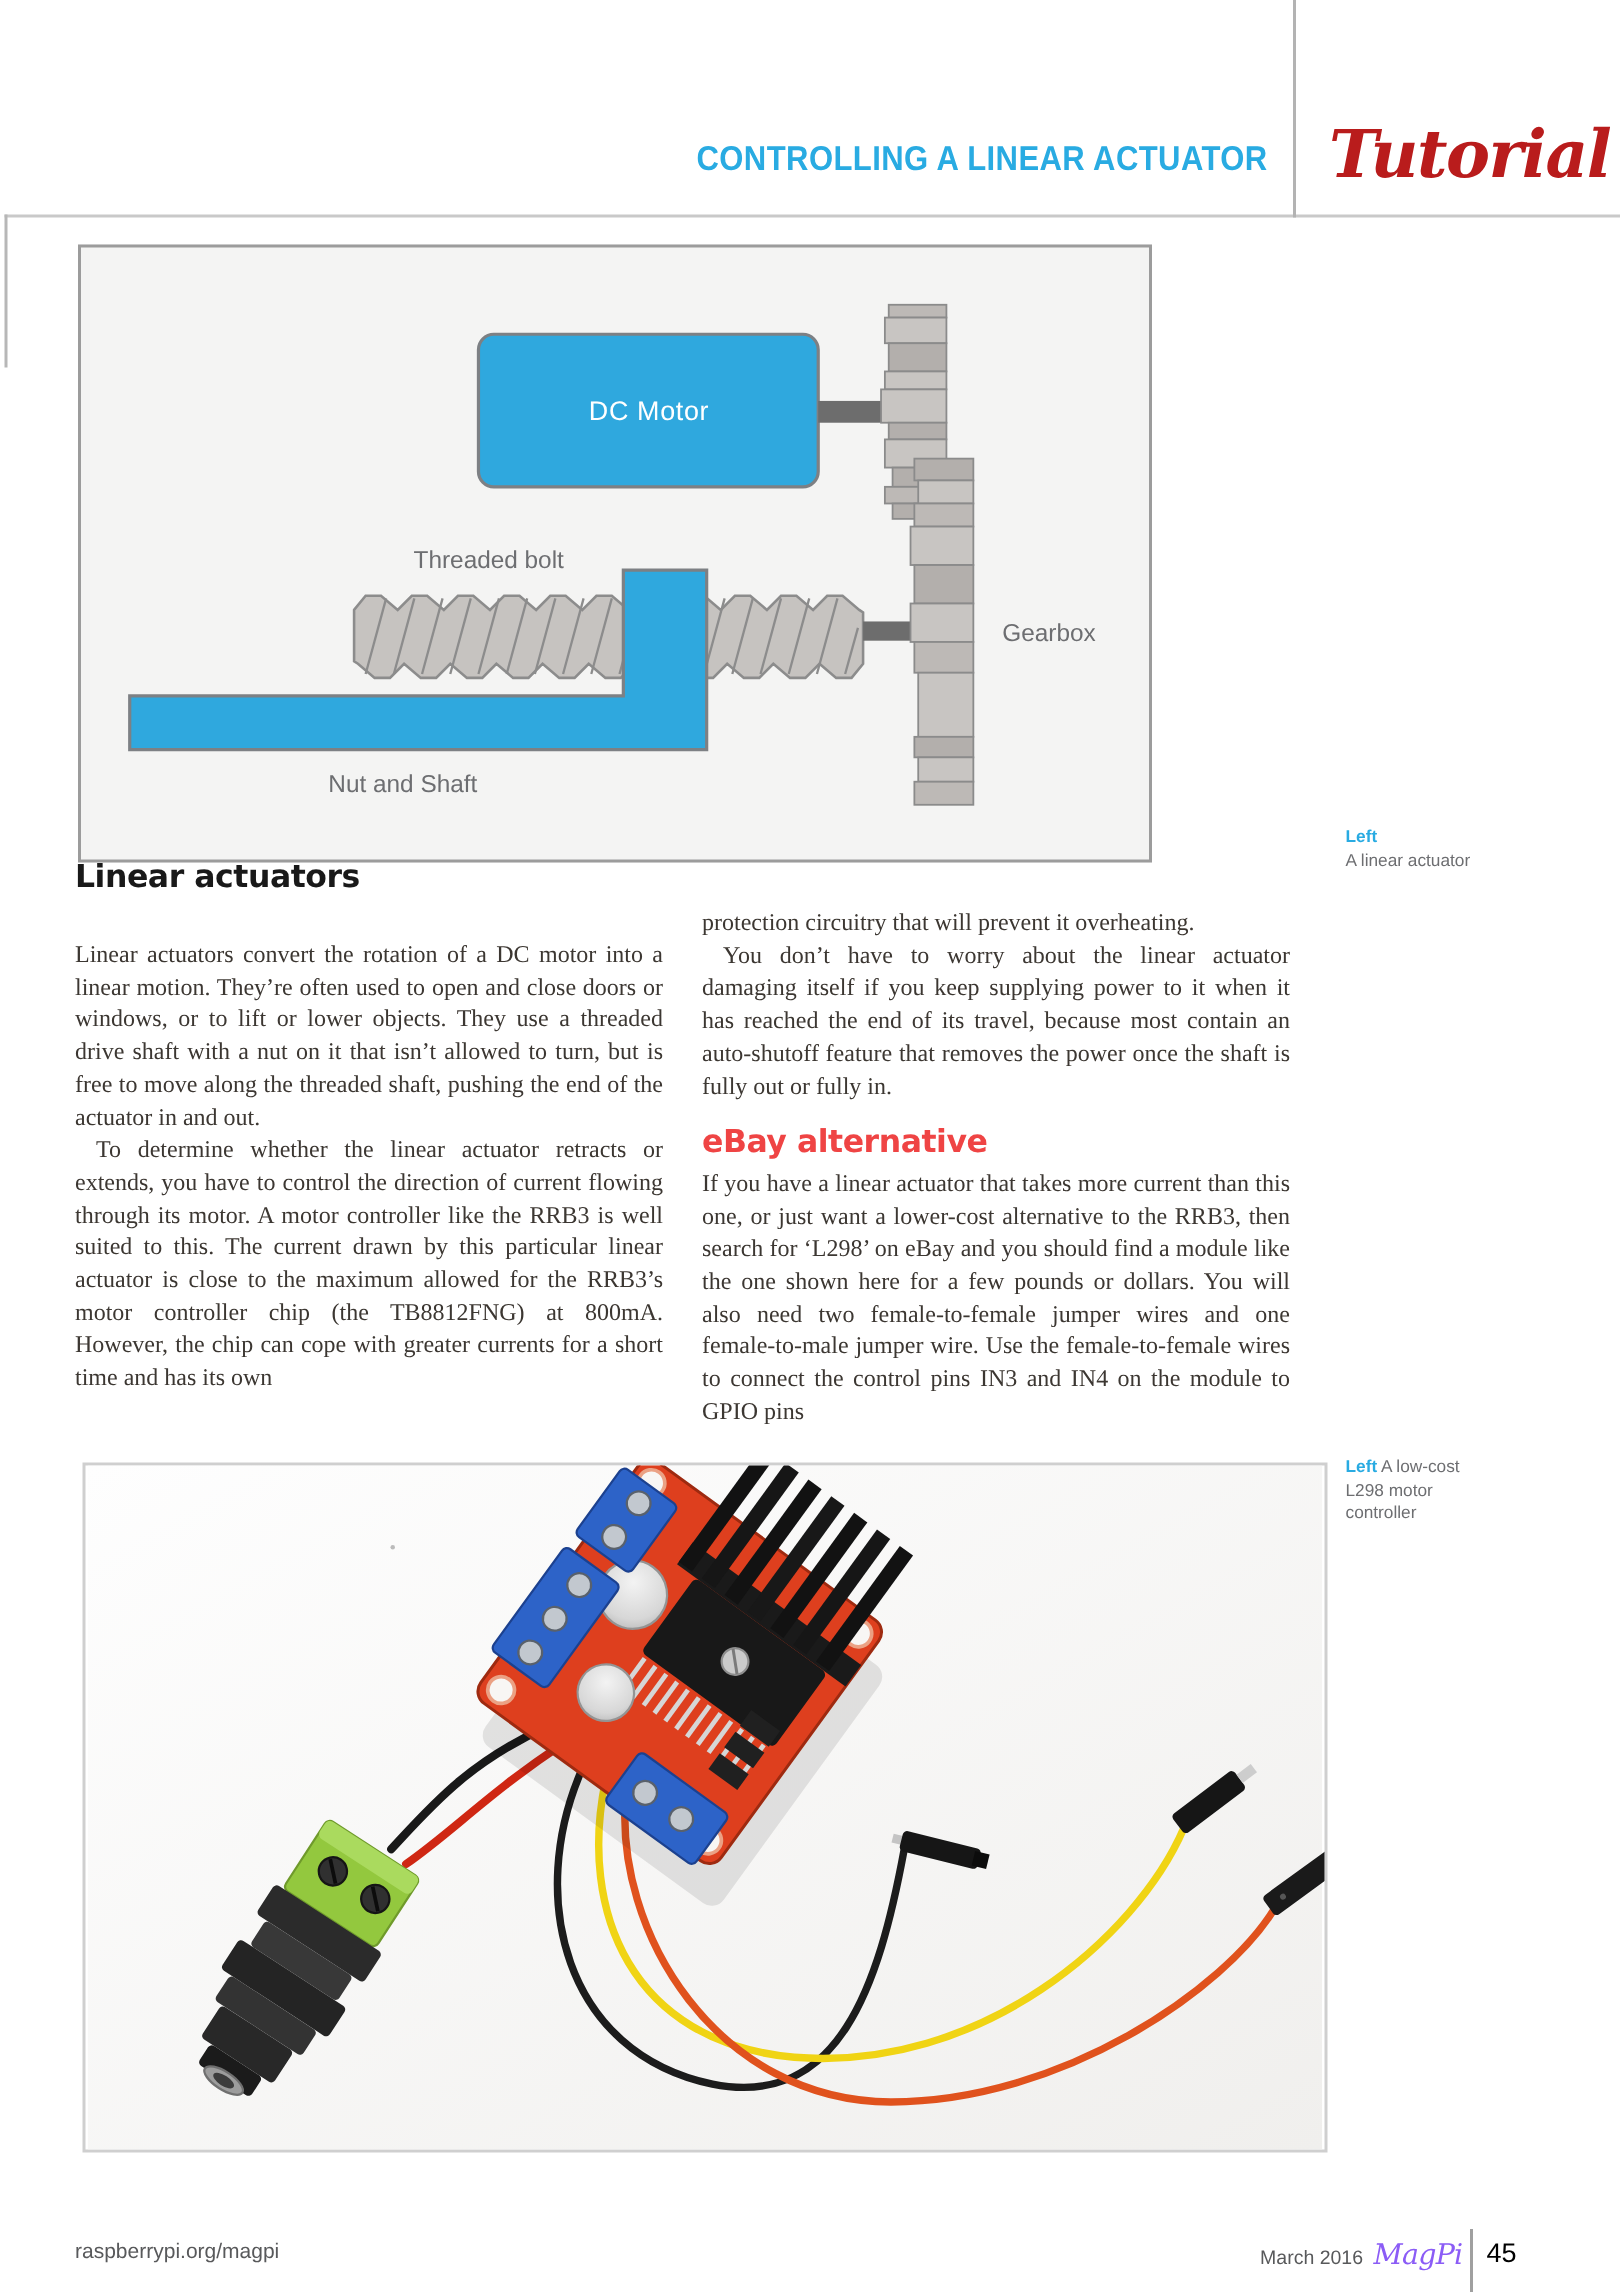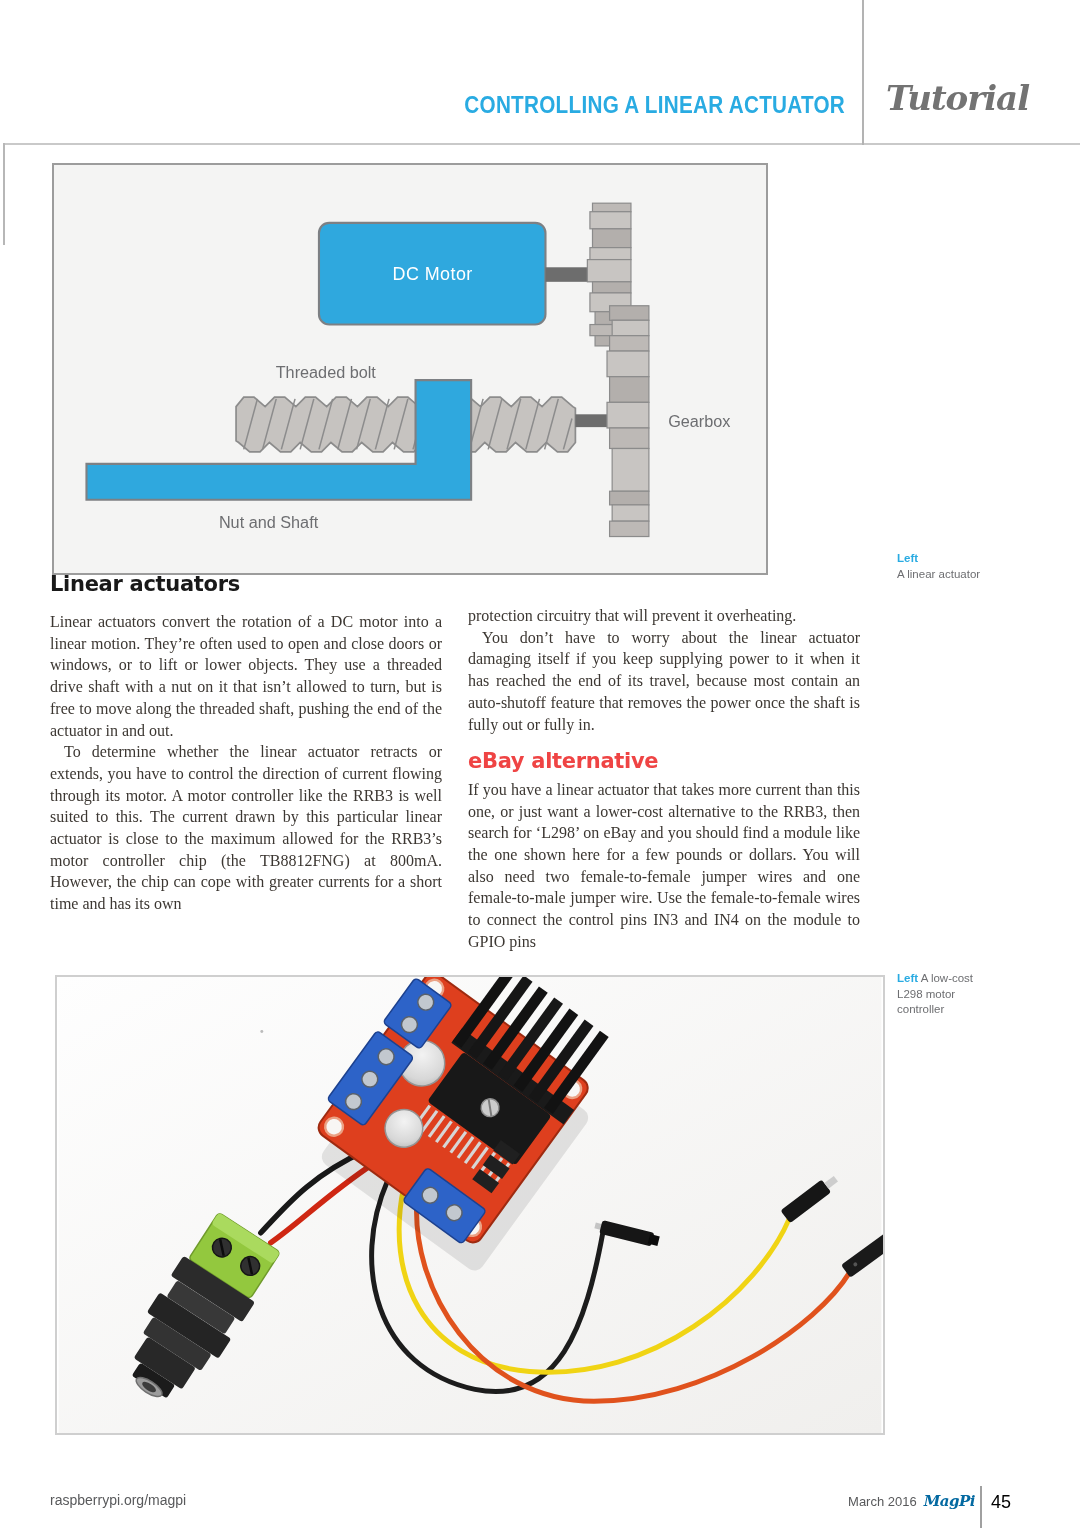--- a/index.html
+++ b/index.html
@@ -5,54 +5,54 @@
   html,body{margin:0;padding:0;background:#ffffff;}
   .page{position:relative;width:1080px;height:1528px;background:#ffffff;overflow:hidden;
         font-family:"Liberation Sans",sans-serif;}
   
   .rule-top{position:absolute;left:3px;top:143px;right:0;height:2px;background:#c9c9c9;}
   .rule-left{position:absolute;left:3px;top:143px;width:2px;height:102px;background:#b7b7b7;}
   .header-title{position:absolute;right:235px;top:92px;font-size:23px;font-weight:bold;
         color:#29abe2;letter-spacing:.3px;transform:scaleX(.9);transform-origin:right center;white-space:nowrap;}
   .header-divider{position:absolute;left:862px;top:0;width:2px;height:145px;background:#b3b3b3;}
   .header-section{position:absolute;left:886px;top:78px;font-family:"DejaVu Serif",serif;
-        font-style:italic;font-weight:bold;font-size:34px;color:#737373;letter-spacing:-1px;}
+        font-style:italic;font-weight:bold;font-size:44px;color:#b91c1c;letter-spacing:-1px;}
   
   .diagram{position:absolute;left:52px;top:163px;width:716px;height:412px;background:#f4f4f3;
         border:2px solid #9c9c9c;box-sizing:border-box;}
   .diagram svg{display:block;width:100%;height:100%;}
   .dlabel{font-family:"Liberation Sans",sans-serif;font-size:19px;fill:#6d6e71;}
   .dmotor-label{font-family:"Liberation Sans",sans-serif;font-size:21px;fill:#ffffff;letter-spacing:.5px;}
   
   .caption{position:absolute;left:897px;width:110px;font-size:11.5px;line-height:15.5px;color:#6d6e71;}
   .cap1{top:551px;}
   .cap2{top:971px;width:100px;}
   .cap-tag{color:#29abe2;font-weight:bold;}
   .cap1 .cap-tag{display:block;}
   
   .col-heading{position:absolute;font-family:"DejaVu Sans",sans-serif;font-weight:bold;
         font-size:21px;color:#191919;letter-spacing:-.3px;}
   .h-linear{left:50px;top:572px;}
   .colbody{position:absolute;width:392px;font-family:"Liberation Serif",serif;font-size:16px;
         line-height:21.7px;color:#3c3732;text-align:justify;}
-  .col1{left:50px;top:611px;}
+  .col1{left:50px;top:626px;}
   .col2{left:468px;top:605px;}
   .colbody p{margin:0;}
   .colbody p.ind{text-indent:14px;}
   .h-ebay{font-family:"DejaVu Sans",sans-serif;font-weight:bold;font-size:21px;color:#ef4444;
         letter-spacing:-.3px;margin:16px 0 6px 0 !important;text-align:left;text-indent:0;}
   
   .photo{position:absolute;left:55px;top:975px;width:830px;height:460px;border:2px solid #cfcfcf;
         box-sizing:border-box;}
   .photo svg{display:block;width:100%;height:100%;}
   
   .footer-site{position:absolute;left:50px;top:1492px;font-size:14px;color:#58595b;}
   .footer-right{position:absolute;right:105px;top:1492px;font-size:13px;color:#58595b;white-space:nowrap;}
-  .footer-logo{font-family:"DejaVu Serif",serif;font-style:italic;font-weight:bold;color:#0369a1;
-        font-size:15px;letter-spacing:-.5px;margin-left:7px;}
+  .footer-logo{font-family:"DejaVu Serif",serif;font-style:italic;font-weight:normal;color:#8b5cf6;
+        font-size:19px;letter-spacing:-.5px;margin-left:7px;}
   .footer-divider{position:absolute;left:980px;top:1486px;width:2px;height:42px;background:#a0a0a0;}
   .footer-page{position:absolute;left:991px;top:1492px;font-size:18px;color:#000000;}
 </style>
 </head>
 <body>
 
 <div class="page">
 
   <div class="rule-top"></div>
   <div class="rule-left"></div>

